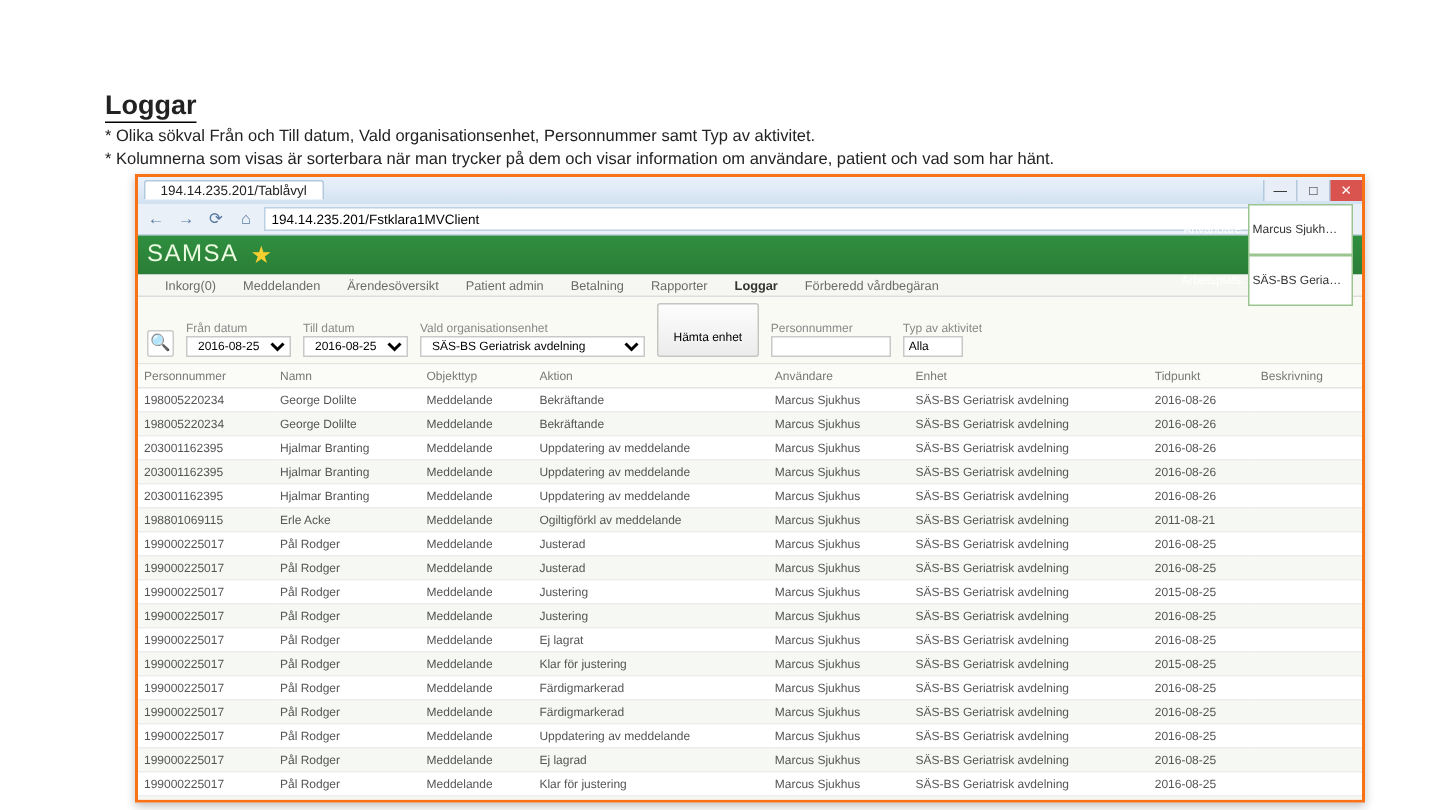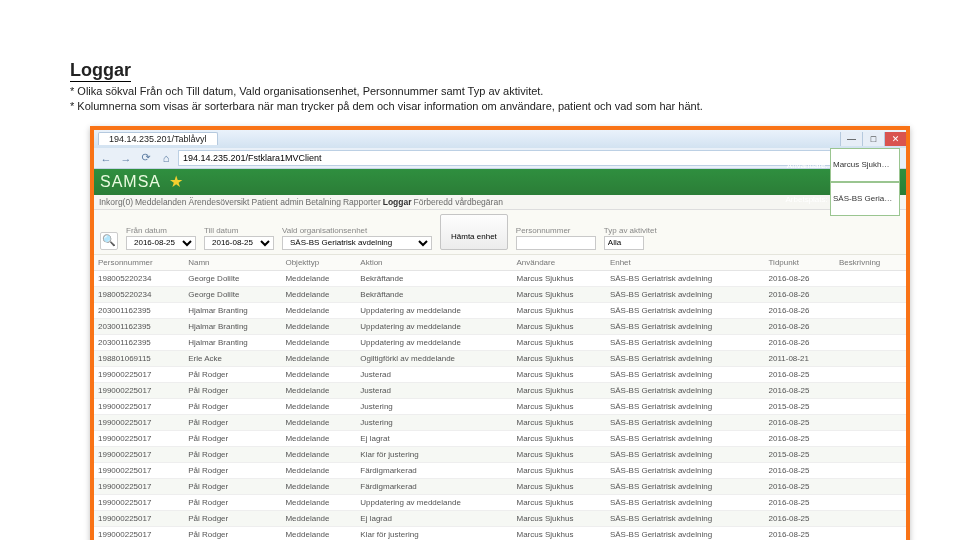--- a/index.html
+++ b/index.html
@@ -17,27 +17,27 @@
     font-size: 18px;
     font-weight: 700;
     margin: 60px 0 2px 70px;
     border-bottom: 1px solid #000;
     display: inline-block;
   }
   .slide-bullets {
     margin-left: 70px;
     font-size: 11px;
     line-height: 1.35;
-    margin-bottom: 12px;
+    margin-bottom: 2px;
   }
   
   .browser {
     width: 820px;
     margin-left: 90px;
-    border: 4px solid #f97316;
+    border: 2px solid #f97316;
     background: #d9e7f4;
     box-shadow: 0 2px 6px rgba(0,0,0,.25);
   }
   .titlebar {
     display: flex;
     align-items: center;
     height: 18px;
     font-size: 9px;
     padding-left: 4px;
     background: linear-gradient(#eaf2fb,#d2e2f1);
@@ -107,22 +107,22 @@
   .hdr-right { margin-left: auto; font-size: 8px; text-align: right; line-height: 1.1; }
   .hdr-right input {
     font-size: 8px; width: 70px; height: 10px; border: 1px solid #9ac590;
     background: #fff; color: #333; padding: 16px 2px;
   }
   
   .menubar {
     background: #f6f6f2;
     border-bottom: 1px solid #ddd;
     display: flex;
-    gap: 2px;
-    padding: 2px 5px;
+    gap: 18px;
+    padding: 2px 18px;
     font-size: 8.5px;
     color: #6b6b6b;
   }
   .menubar span.active { color: #333; font-weight: 600; }
   
   .filterbar {
     display: flex;
     align-items: flex-end;
     gap: 8px;
     padding: 4px 6px;

